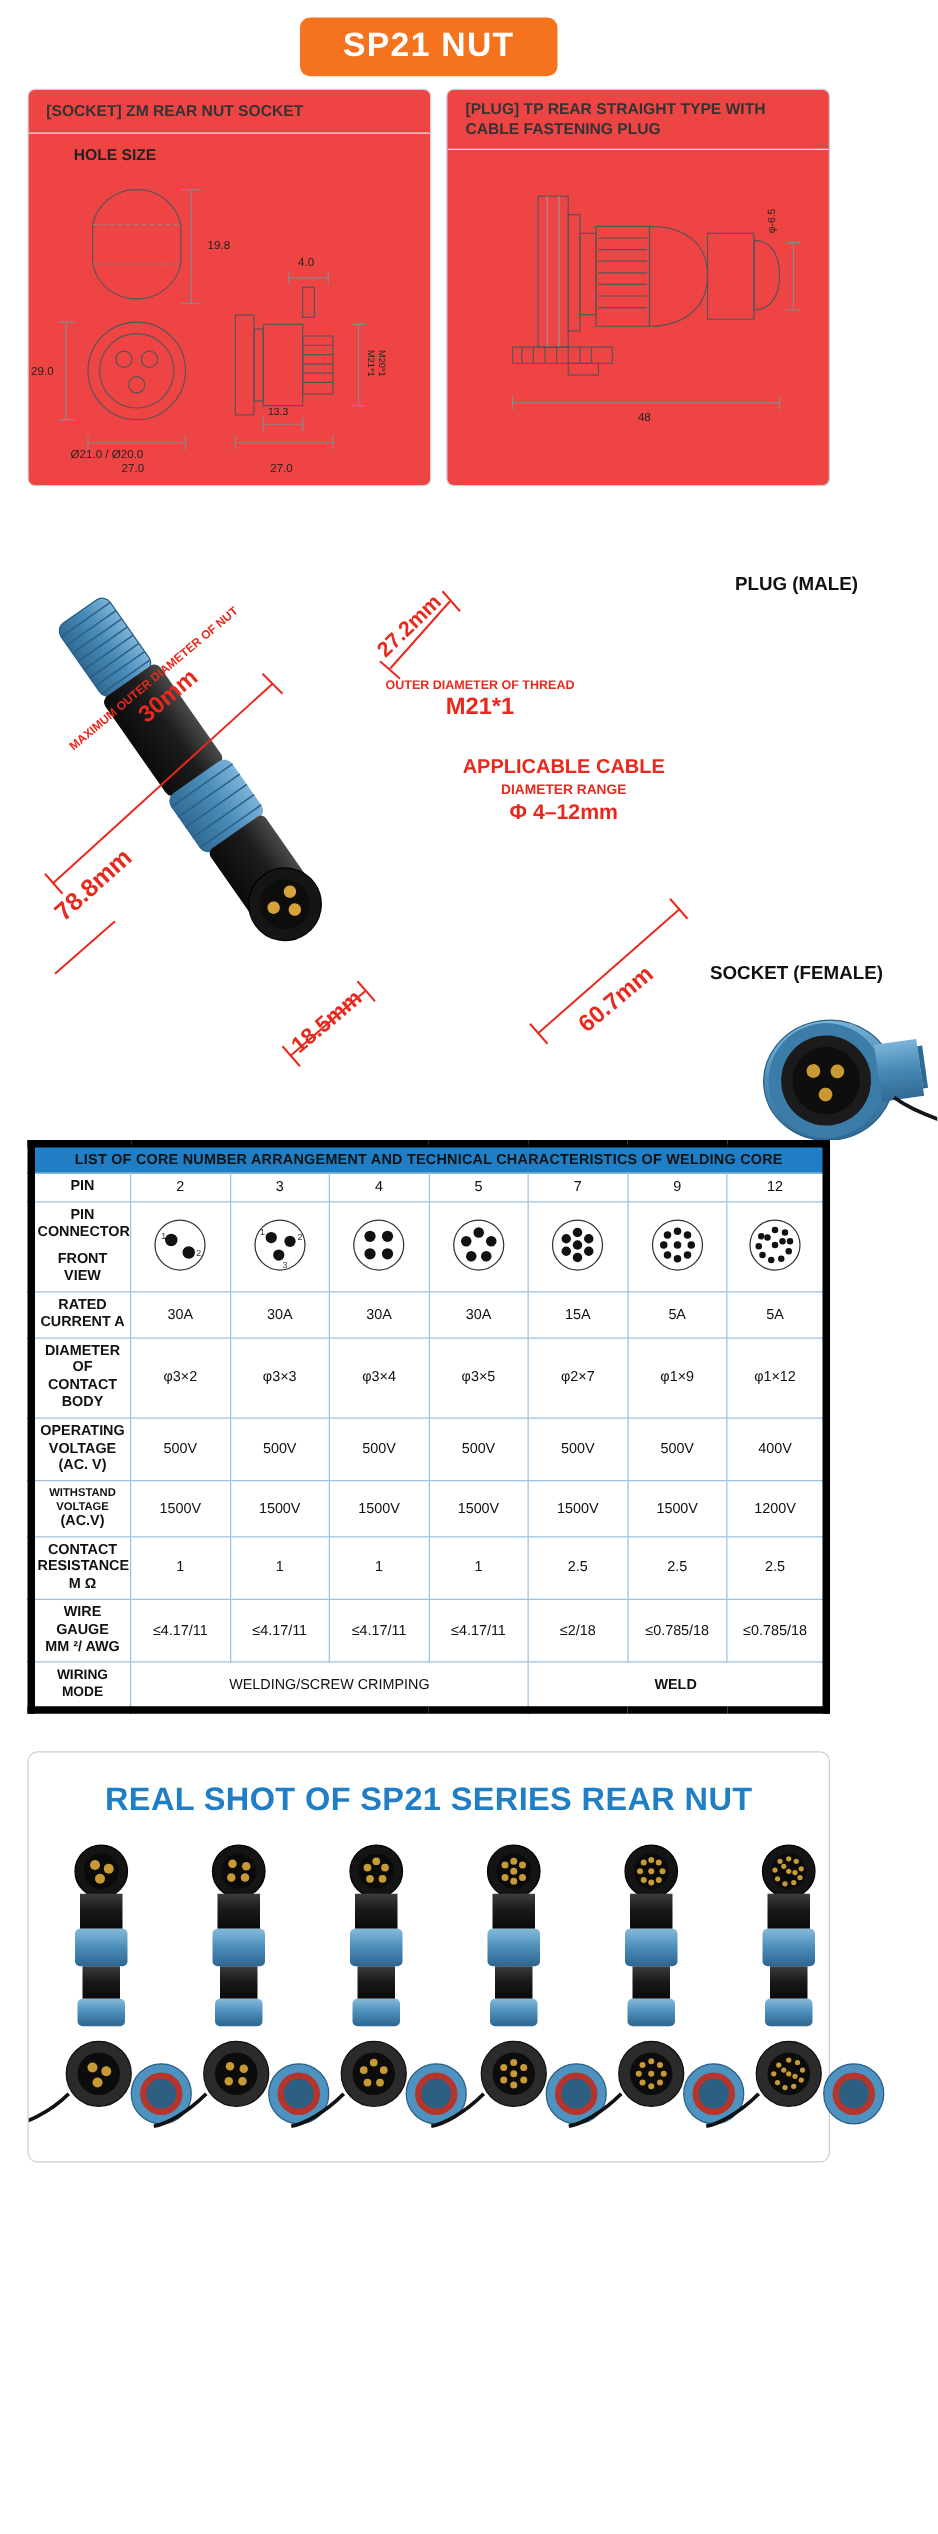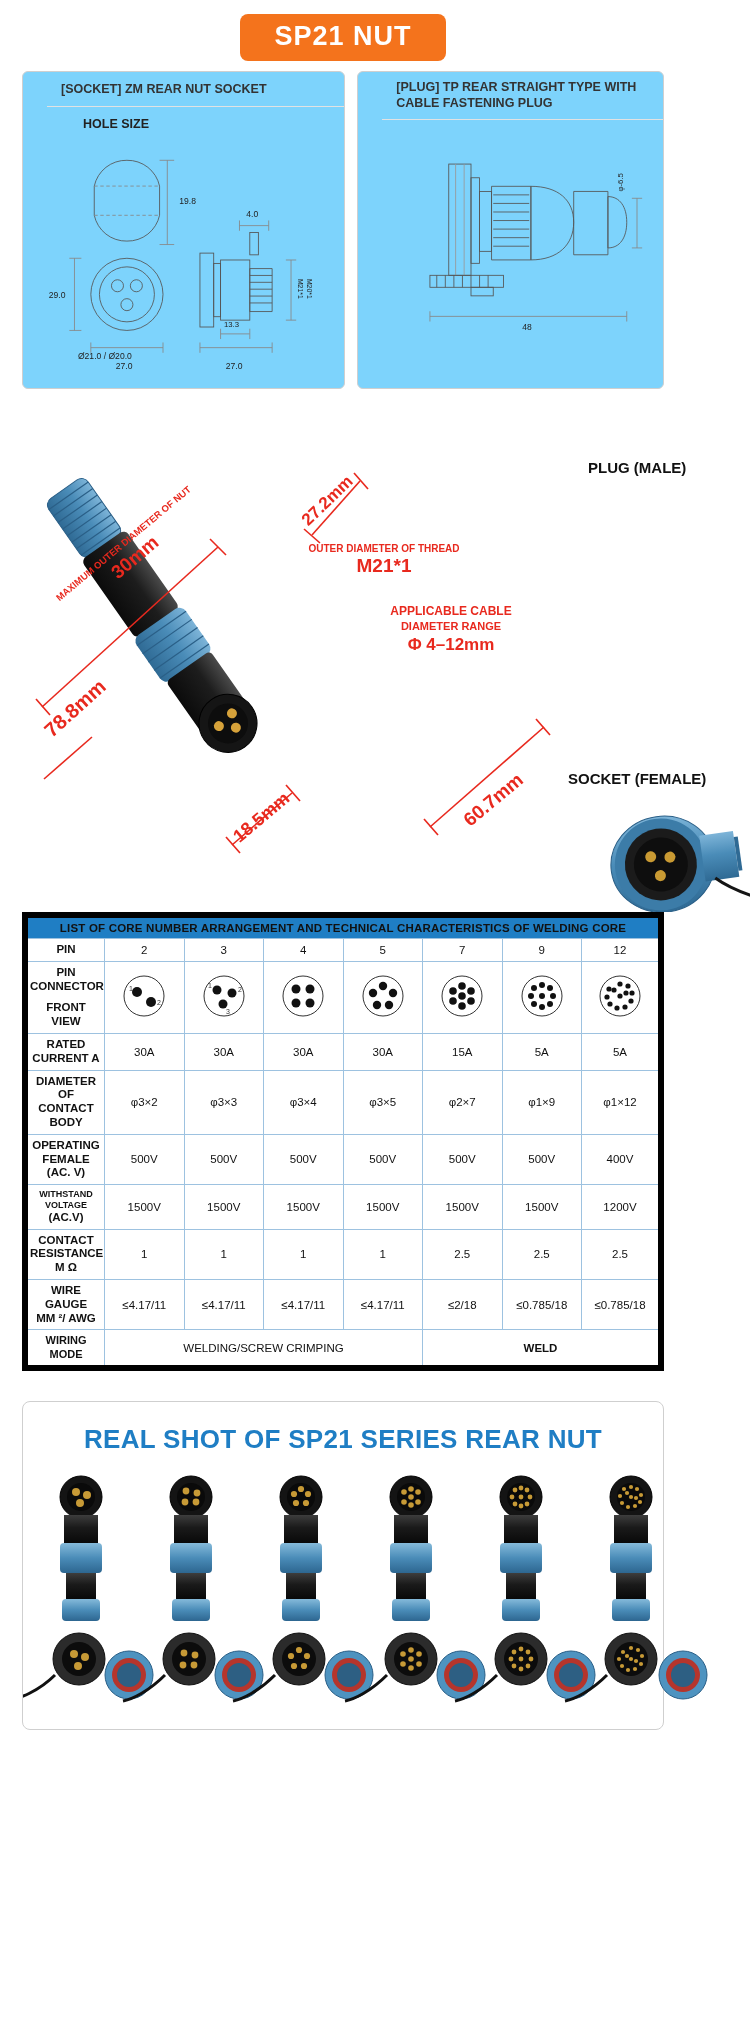--- a/index.html
+++ b/index.html
@@ -32,24 +32,23 @@
   
   .draw-row {
     display:flex;
     gap:12px;
     padding:0 22px;
     margin-bottom:18px;
   }
   .draw-box {
     border:1px solid #cfcfcf;
     border-radius:6px;
-    background:#7dd3fc;
+    background:#ef4444;
     position:relative;
     overflow:hidden;
-    padding-left:24px;
   }
   .draw-box.left { width:348px; height:318px; }
   .draw-box.right { width:330px; height:318px; }
   .draw-head {
     font-size:12.5px;
     font-weight:bold;
     color:#333;
     padding:10px 12px 8px 14px;
     border-bottom:1px solid #e2e2e2;
     line-height:1.25;
@@ -384,21 +383,21 @@
       <div style="font-size:9.5px;">MAXIMUM OUTER DIAMETER OF NUT</div>
       <div style="font-size:19px; margin-top:2px;">30mm</div>
     </div>
 
     <div class="lbl red" style="left:284px; top:136px; width:200px; text-align:center;">
       <div style="font-size:10px;">OUTER DIAMETER OF THREAD</div>
       <div style="font-size:19px; margin-top:1px;">M21*1</div>
     </div>
 
     <div class="lbl red" style="left:356px; top:196px; width:190px; text-align:center; line-height:1.35;">
-      <div style="font-size:12px;">APPLICABLE CABLE</div>
+      <div style="font-size:16px;">APPLICABLE CABLE</div>
       <div style="font-size:11px;">DIAMETER RANGE</div>
       <div style="font-size:17px;">Φ 4–12mm</div>
     </div>
 
     <div class="lbl blk" style="left:588px; top:52px; font-size:15px;">PLUG (MALE)</div>
     <div class="lbl blk" style="left:568px; top:363px; font-size:15px;">SOCKET (FEMALE)</div>
   </div>
 
   <div class="table-wrap">
     <table class="spec">
@@ -523,21 +522,21 @@
         <td class="big">φ3×3</td>
         <td class="big">φ3×4</td>
         <td class="big">φ3×5</td>
         <td class="big">φ2×7</td>
         <td class="big">φ1×9</td>
         <td class="big">φ1×12</td>
       </tr>
       <tr>
         <td class="lbl-col">
           <div>OPERATING</div>
-          <div>FEMALE (AC. V)</div>
+          <div>VOLTAGE (AC. V)</div>
         </td>
         <td class="big">500V</td>
         <td class="big">500V</td>
         <td class="big">500V</td>
         <td class="big">500V</td>
         <td class="big">500V</td>
         <td class="big">500V</td>
         <td class="big">400V</td>
       </tr>
       <tr>

